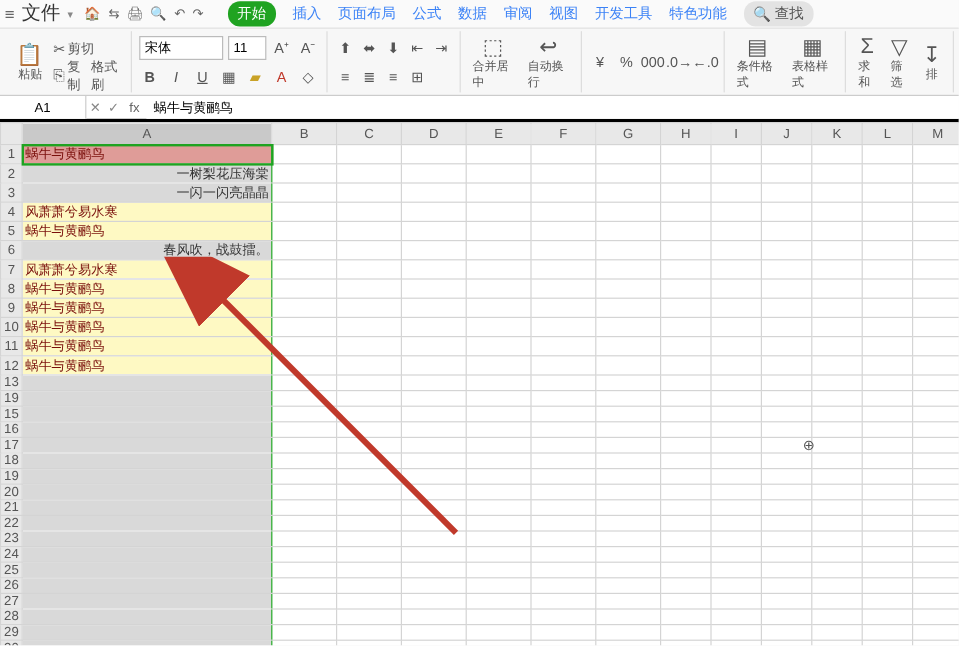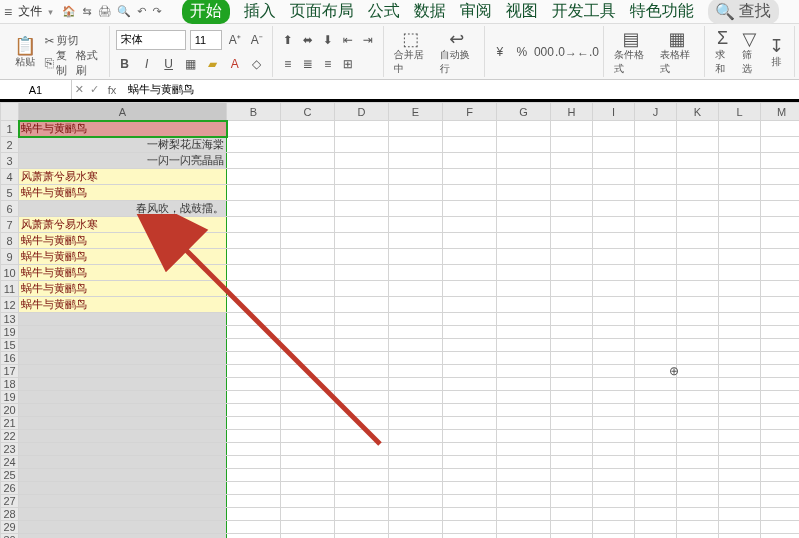--- a/index.html
+++ b/index.html
@@ -18,31 +18,31 @@
   .menubar {
     display: flex;
     align-items: center;
     height: 24px;
     background: #fafafa;
     border-bottom: 1px solid #ddd;
     padding: 0 4px;
     gap: 6px;
   }
   .menubar .hamburger { font-size: 14px; color: #666; }
-  .menubar .file-label { font-size: 12px; }
+  .menubar .file-label { font-size: 16px; }
   .menubar .qat { display: flex; gap: 6px; margin-left: 4px; }
   .menubar .qat span { color: #666; cursor: pointer; }
   .tabs {
     display: flex;
     align-items: center;
     gap: 14px;
     margin-left: 14px;
-    font-size: 16px;
-  }
-  .tabs .tab { cursor: pointer; color: #14532d; }
+    font-size: 12px;
+  }
+  .tabs .tab { cursor: pointer; color: #3b82f6; }
   .tabs .tab.active {
     background: #1fa321;
     color: #fff;
     padding: 2px 8px;
     border-radius: 10px;
   }
   .tabs .search {
     background: #e3e3e3;
     border-radius: 10px;
     padding: 2px 8px;

